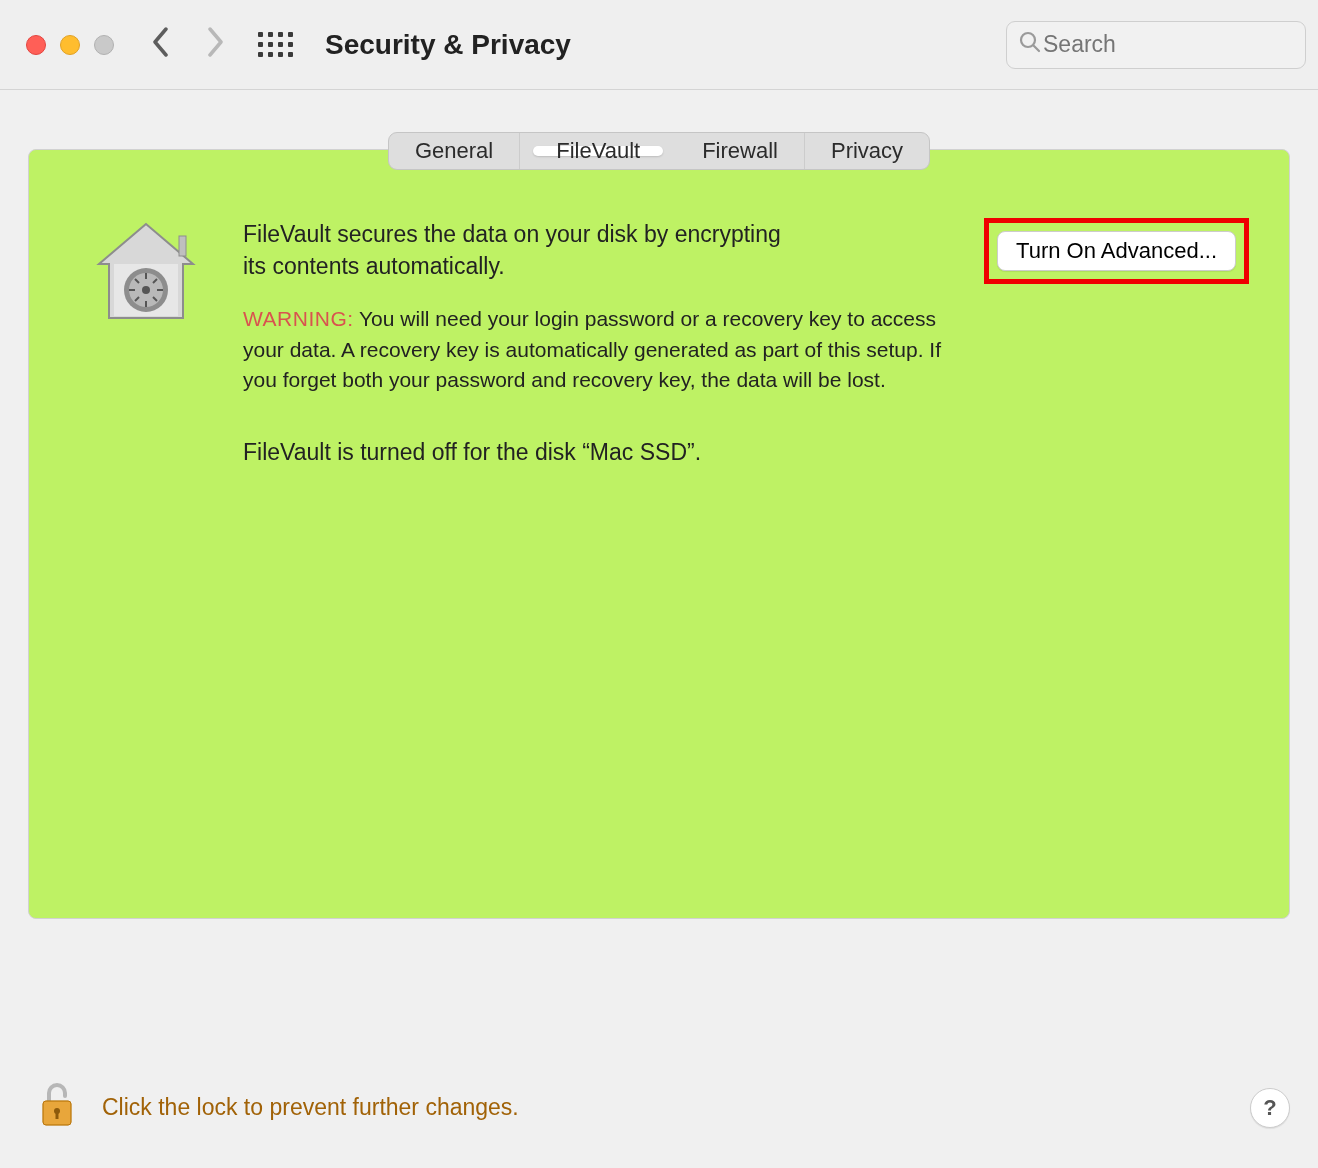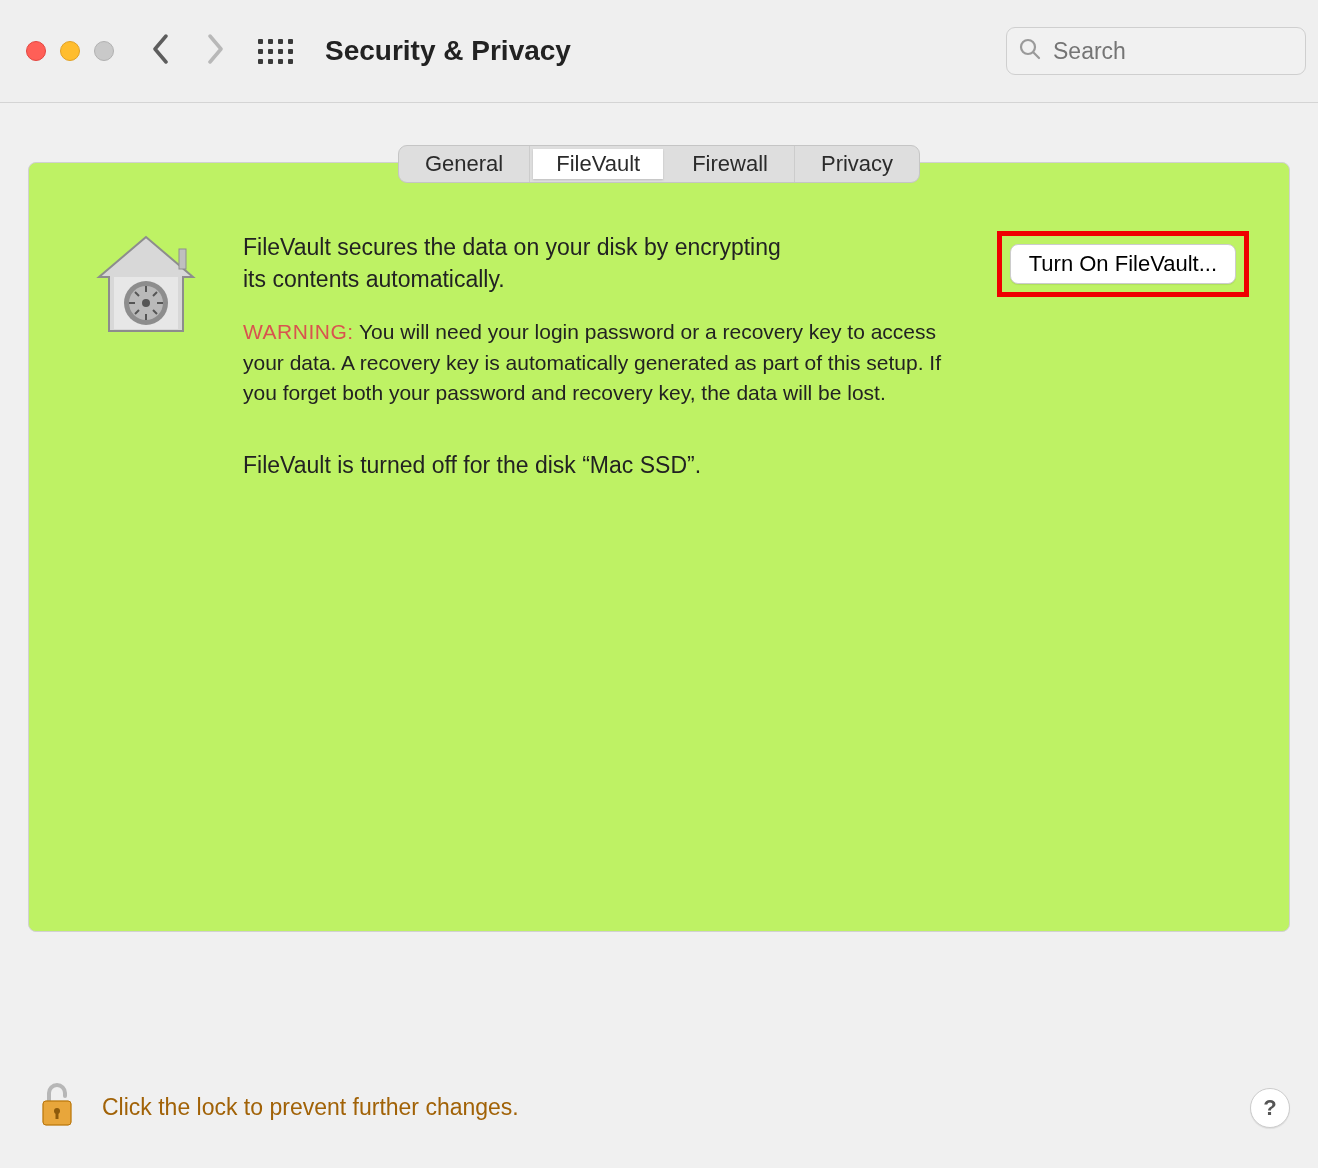--- a/index.html
+++ b/index.html
@@ -10,21 +10,21 @@
     background: #f0f0f0;
     font-family: -apple-system, "Helvetica Neue", Helvetica, Arial, sans-serif;
     font-size: 21px;
     color: #222;
     overflow: hidden;
   }
   
   .toolbar {
     display: flex;
     align-items: center;
-    height: 103px;
+    height: 90px;
     padding: 0 12px;
     border-bottom: 1px solid #d4d4d4;
     background: #efefef;
   }
   .traffic {
     display: flex;
     gap: 14px;
     padding-left: 14px;
     padding-right: 38px;
   }
@@ -40,21 +40,21 @@
   .nav-arrows .fwd svg { stroke:#b8b8b8; }
   .grid-btn  { display:grid; grid-template-columns:repeat(4,5px); grid-template-rows:repeat(3,5px); gap:5px; margin-right:32px; }
   .grid-btn i { width:5px; height:5px; background:#3a3a3a; border-radius:1px; }
   .title { font-size:28px; font-weight:700; flex: 0 0 auto; }
   .toolbar-spacer { flex:1; }
   .search {
     display:flex; align-items:center;
     width:300px; height:48px;
     border:1px solid #cfcfcf; border-radius:9px;
     background:#f1f1f1;
-    padding:0 12px; gap:10px;
+    padding:0 12px; 
   }
   .search input {
     border:none; background:transparent; outline:none;
     font-size:23px; color:#888; width:100%;
   }
   
   .segbar-wrap { display:flex; justify-content:center; margin-top:42px; }
   .segbar {
     display:flex;
     border:1px solid #c5c5c5;
@@ -67,22 +67,22 @@
     display:flex; align-items:center; justify-content:center;
     padding:0 26px;
     font-size:22px;
     color:#2b2b2b;
     border-right:1px solid #ccc;
     cursor:default;
   }
   .segbar .seg:last-child { border-right:none; }
   .segbar .seg.active {
     background:#fff;
-    border-radius:0;
-    margin:3px;
+    border-radius:9px;
+    margin:13px;
     box-shadow:0 1px 2px rgba(0,0,0,.15);
     border-right:none;
     padding:0 23px;
   }
   
   .panel {
     margin: 0 28px;
     background:#bef264;
     border:1px solid #d1d1d1;
     border-radius:8px;
@@ -210,21 +210,21 @@
     <div class="descblock">
       <div class="desc">FileVault secures the data on your disk by encrypting its contents automatically.</div>
       <div class="warning">
         <span class="label">WARNING:</span>
         <span>You will need your login password or a recovery key to access your data. A recovery key is automatically generated as part of this setup. If you forget both your password and recovery key, the data will be lost.</span>
       </div>
       <div class="status">FileVault is turned off for the disk “Mac SSD”.</div>
     </div>
     <div class="turnon-wrap">
       <div class="highlight-box">
-        <button class="mac-btn">Turn On FileVault...</button>
+        <button class="mac-btn">Turn On Advanced...</button>
       </div>
     </div>
   </div>
 </div>
 
 <div class="footer">
   <span>
     <svg width="38" height="48" viewBox="0 0 38 48">
       <path d="M11 20 v-8 a8 8 0 0 1 16 0 v3" fill="none" stroke="#b7b7b7" stroke-width="4" stroke-linecap="round"></path>
       <rect x="5" y="20" width="28" height="24" rx="3" fill="#e8a63b" stroke="#c98413" stroke-width="1"></rect>

